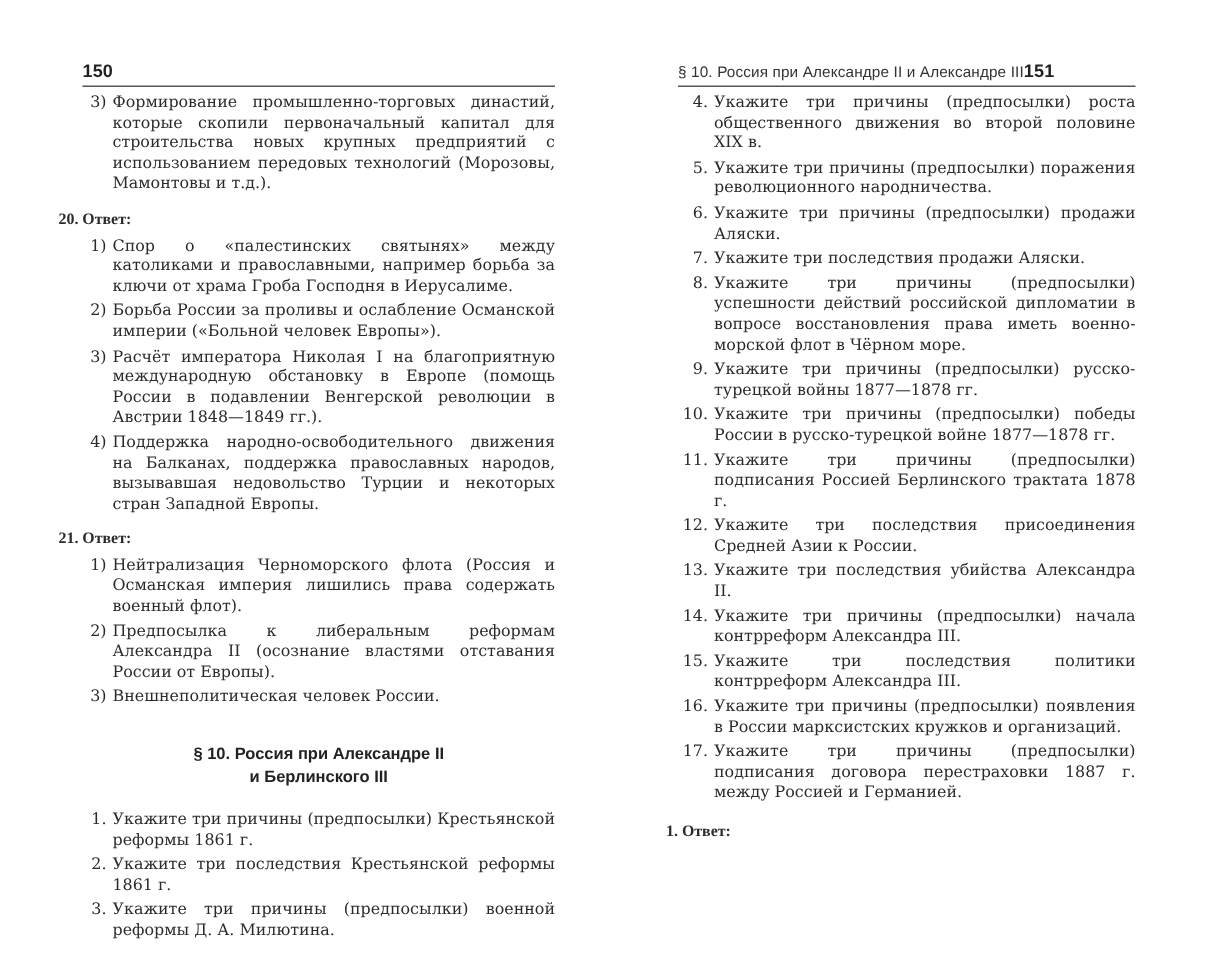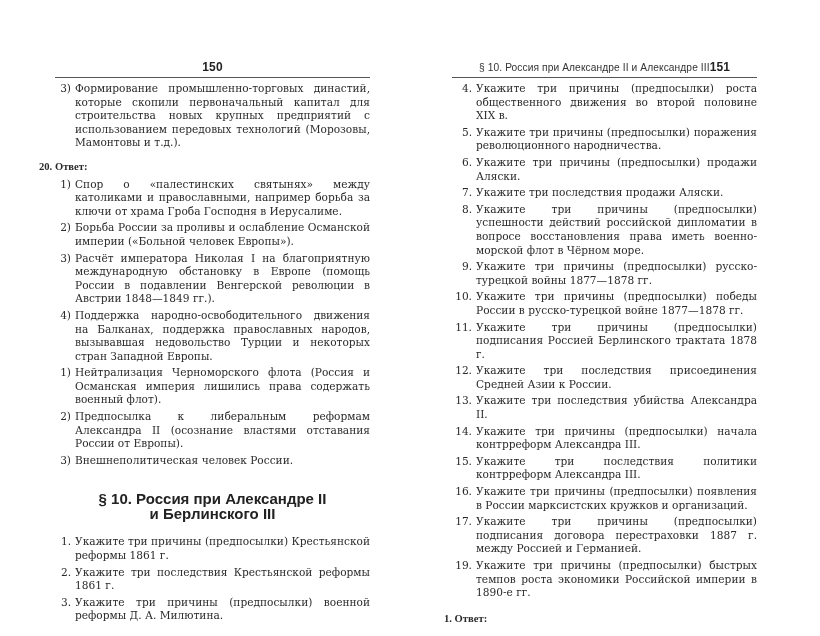--- a/index.html
+++ b/index.html
@@ -5,37 +5,37 @@
   html, body { margin: 0; padding: 0; }
   body {
     width: 820px; height: 636px; background: #ffffff; position: relative; overflow: hidden;
     color: #2a2a2a;
     font-family: "DejaVu Serif", "Liberation Serif", serif;
   }
   .page { position: absolute; top: 40px; }
   .page.left { left: 55px; width: 315px; }
   .page.right { left: 452px; width: 305px; }
   .running-head {
-    display: flex; justify-content: center; align-items: baseline;
+    display: flex; justify-content: flex-start; align-items: baseline;
     font-family: "Liberation Sans", "DejaVu Sans", sans-serif;
     font-size: 10.2px; letter-spacing: 0.1px; color: #333;
-    border-bottom: 1px solid #555; padding-bottom: 3px; margin-bottom: 4px; margin-top: 20px;
+    border-bottom: 1px solid #555; padding-bottom: 3px; margin-bottom: 4px;
   }
   .folio { font-weight: bold; font-size: 12px; color: #222; }
   .body-text { font-size: 10.6px; line-height: 13.6px; text-align: justify; }
   .item { display: flex; margin-bottom: 3px; }
   .item .num { flex: 0 0 auto; text-align: right; padding-right: 4px; }
   .item .txt { flex: 1 1 auto; }
   .left .item .num { width: 20px; margin-left: -4px; }
   .right .q .num { width: 26px; margin-left: -6px; }
   .answer-head { font-weight: bold; margin: 10px 0 4px -16px; font-family: Liberation Serif, serif; }
   .right .answer-head { margin-left: -8px; margin-top: 12px; }
   .section-title {
     font-family: "Liberation Sans", "DejaVu Sans", sans-serif; font-weight: bold;
-    font-size: 15px; line-height: 15px; text-align: center; color: #222;
+    font-size: 11px; line-height: 15px; text-align: center; color: #222;
     margin: 24px 0 14px 0;
   }
 </style>
 </head>
 <body>
 
 <div class="page left">
   <div class="running-head">
     <span class="folio">150</span>
   </div>
@@ -56,20 +56,21 @@
     </div>
     <div class="item">
       <span class="num">3)</span>
       <span class="txt">Расчёт императора Николая I на благоприятную международную обстановку в Европе (помощь России в подавлении Венгерской революции в Австрии 1848—1849 гг.).</span>
     </div>
     <div class="item">
       <span class="num">4)</span>
       <span class="txt">Поддержка народно-освободительного движения на Балканах, поддержка православных народов, вызывавшая недовольство Турции и некоторых стран Западной Европы.</span>
     </div>
 
+    <div class="answer-head">21. Ответ:</div>
     <div class="item">
       <span class="num">1)</span>
       <span class="txt">Нейтрализация Черноморского флота (Россия и Османская империя лишились права содержать военный флот).</span>
     </div>
     <div class="item">
       <span class="num">2)</span>
       <span class="txt">Предпосылка к либеральным реформам Александра II (осознание властями отставания России от Европы).</span>
     </div>
     <div class="item">
       <span class="num">3)</span>
@@ -151,19 +152,15 @@
         <span class="txt">Укажите три последствия политики контрреформ Александра III.</span>
       </div>
       <div class="item q">
         <span class="num">16.</span>
         <span class="txt">Укажите три причины (предпосылки) появления в России марксистских кружков и организаций.</span>
       </div>
       <div class="item q">
         <span class="num">17.</span>
         <span class="txt">Укажите три причины (предпосылки) подписания договора перестраховки 1887 г. между Россией и Германией.</span>
       </div>
-      <div class="item q">
-        <span class="num">19.</span>
-        <span class="txt">Укажите три причины (предпосылки) быстрых темпов роста экономики Российской империи в 1890-е гг.</span>
-      </div>
       <div class="answer-head">1. Ответ:</div>
     </div>
 </div>
 
 </body></html>

